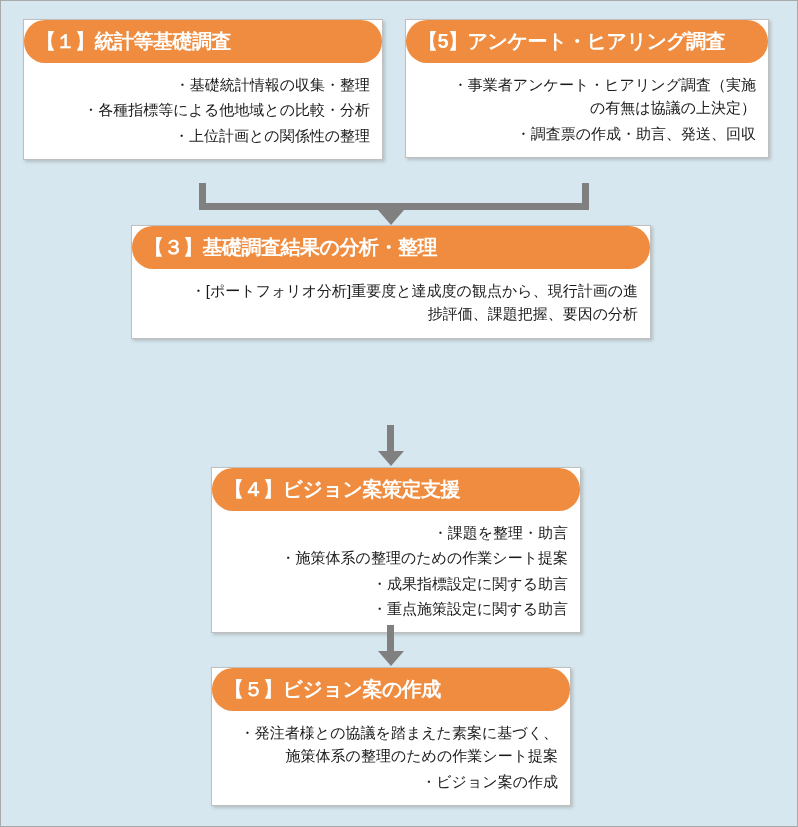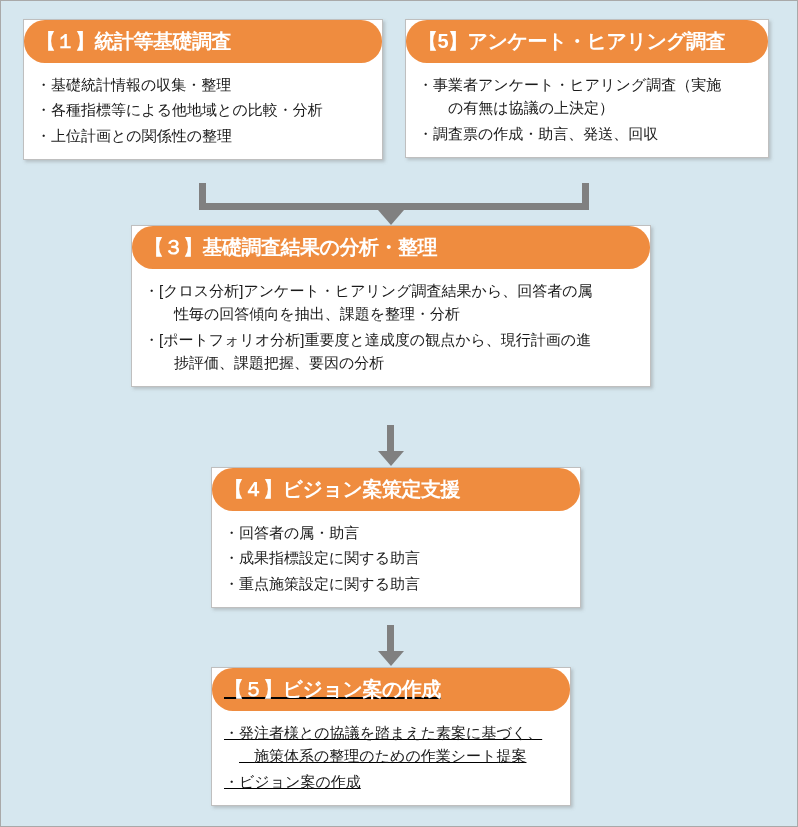--- a/index.html
+++ b/index.html
@@ -37,34 +37,35 @@
     padding: 9px 12px 10px 12px;
     letter-spacing: -0.5px;
     white-space: nowrap;
     border-radius: 21px;
   }
   .box-body {
     padding: 10px 12px 10px 12px;
     font-size: 15px;
     color: #1a1a1a;
     line-height: 1.55;
+    text-align: right;
   }
   .bullet {
     display: block;
     margin: 0 0 2px 0;
     text-indent: -1em;
     padding-left: 1em;
     white-space: pre-wrap;
   }
   
   #box1 { left: 22px;  top: 18px;  width: 360px; }
   #box2 { left: 404px; top: 18px;  width: 364px; }
   #box3 { left: 130px; top: 224px; width: 520px; }
   #box4 { left: 210px; top: 466px; width: 370px; }
-  #box5 { left: 210px; top: 666px; width: 360px; text-decoration: underline; }
+  #box5 { left: 210px; top: 666px; width: 360px; }
 
   
   .conn {
     position: absolute;
     background: #808080;
   }
   .arrow-head {
     position: absolute;
     width: 0;
     height: 0;
@@ -110,34 +111,33 @@
 
   <div class="conn" id="c1v"></div>
   <div class="conn" id="c2v"></div>
   <div class="conn" id="ch"></div>
   <div class="conn" id="c3v"></div>
   <div class="arrow-head" id="a3"></div>
 
   <div class="box" id="box3">
     <div class="box-header">【３】基礎調査結果の分析・整理</div>
     <div class="box-body">
-      <span class="bullet">・[クロス分析]アンケート・ヒアリング調査結果から、回答者の属
-　性毎の回答傾向を抽出、課題を整理・分析</span>
       <span class="bullet">・[ポートフォリオ分析]重要度と達成度の観点から、現行計画の進
 　捗評価、課題把握、要因の分析</span>
     </div>
   </div>
 
   <div class="conn" id="c4v"></div>
   <div class="arrow-head" id="a4"></div>
 
   <div class="box" id="box4">
     <div class="box-header">【４】ビジョン案策定支援</div>
     <div class="box-body">
-      <span class="bullet">・回答者の属・助言</span>
+      <span class="bullet">・課題を整理・助言</span>
+      <span class="bullet">・施策体系の整理のための作業シート提案</span>
       <span class="bullet">・成果指標設定に関する助言</span>
       <span class="bullet">・重点施策設定に関する助言</span>
     </div>
   </div>
 
   <div class="conn" id="c5v"></div>
   <div class="arrow-head" id="a5"></div>
 
   <div class="box" id="box5">
     <div class="box-header">【５】ビジョン案の作成</div>

